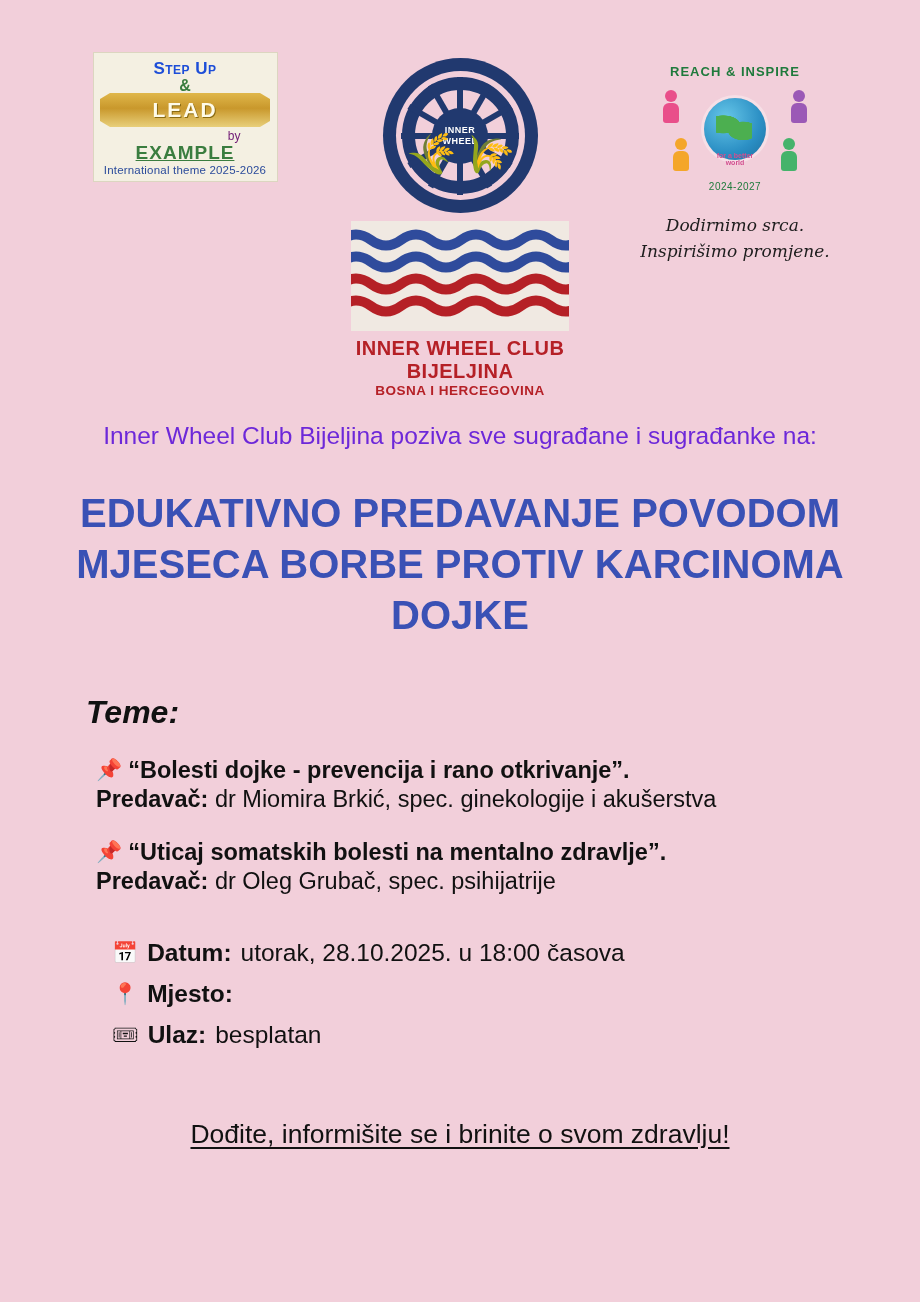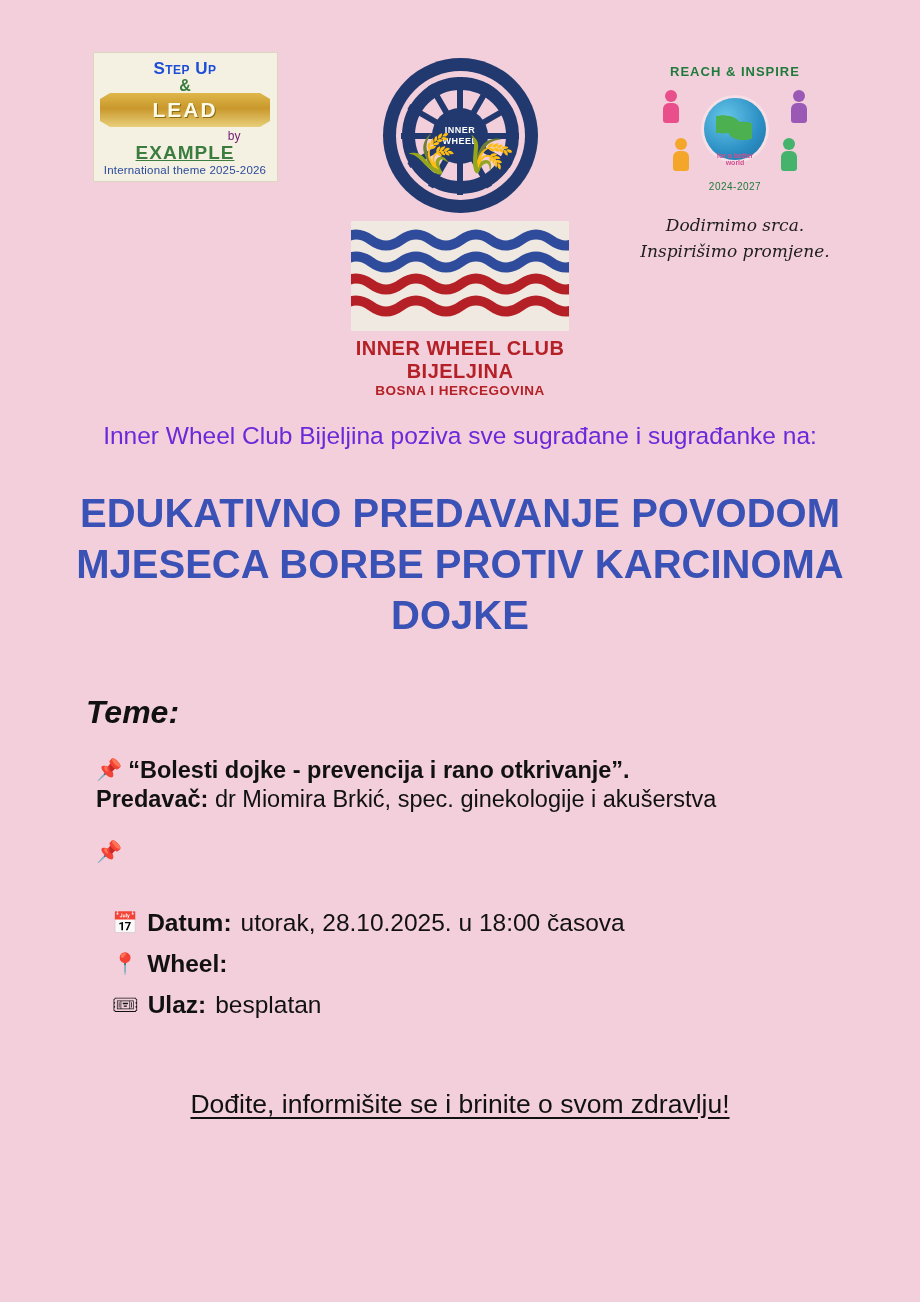--- a/index.html
+++ b/index.html
@@ -459,33 +459,37 @@
       <span>“Bolesti dojke - prevencija i rano otkrivanje”.</span>
     </div>
     <div class="speaker-line">
       <b>Predavač:</b><span> dr Miomira Brkić, spec. ginekologije i akušerstva</span>
     </div>
   </div>
 
   <div class="topic-block">
     <div class="topic-line">
       <span class="pin-icon">📌</span>
+      <span>“Uticaj somatskih bolesti na mentalno zdravlje”.</span>
+    </div>
+    <div class="speaker-line">
+      <b>Predavač:</b><span> dr Oleg Grubač, spec. psihijatrije</span>
     </div>
   </div>
 </div>
 
 <div class="details">
   <div class="detail-row">
     <span class="dicon">📅</span>
     <b>Datum:</b>
       <span> utorak, 28.10.2025. u 18:00 časova</span>
   </div>
   <div class="detail-row">
     <span class="dicon">📍</span>
-    <b>Wheel:</b>
+    <b>Mjesto:</b>
   </div>
   <div class="detail-row">
     <span class="dicon">🎟</span>
     <b>Ulaz:</b>
       <span> besplatan</span>
   </div>
 </div>
 
 <div class="closing">Dođite, informišite se i brinite o svom zdravlju!</div>
 

